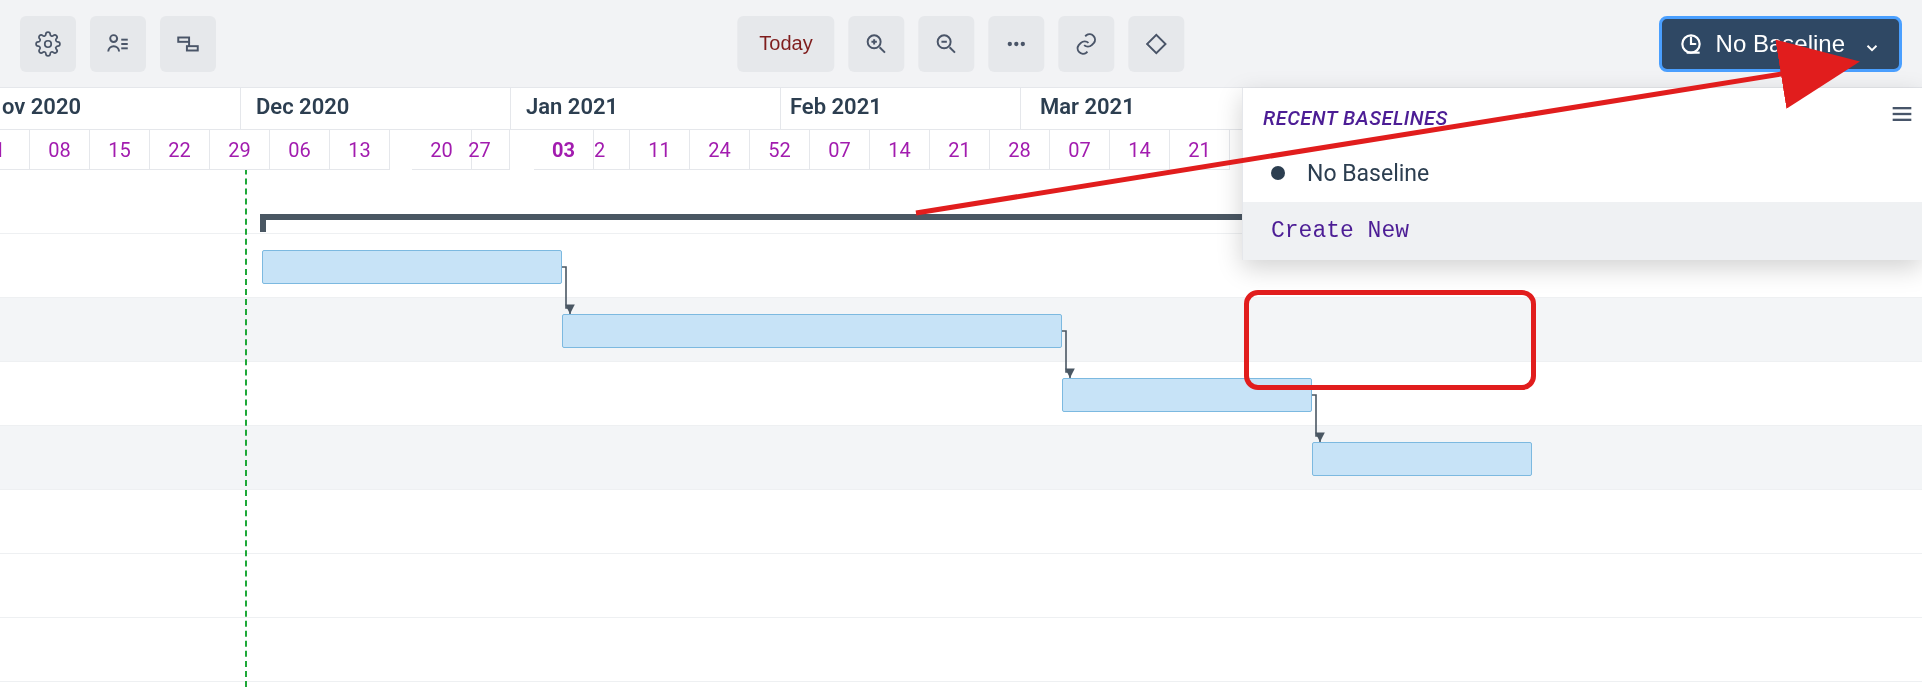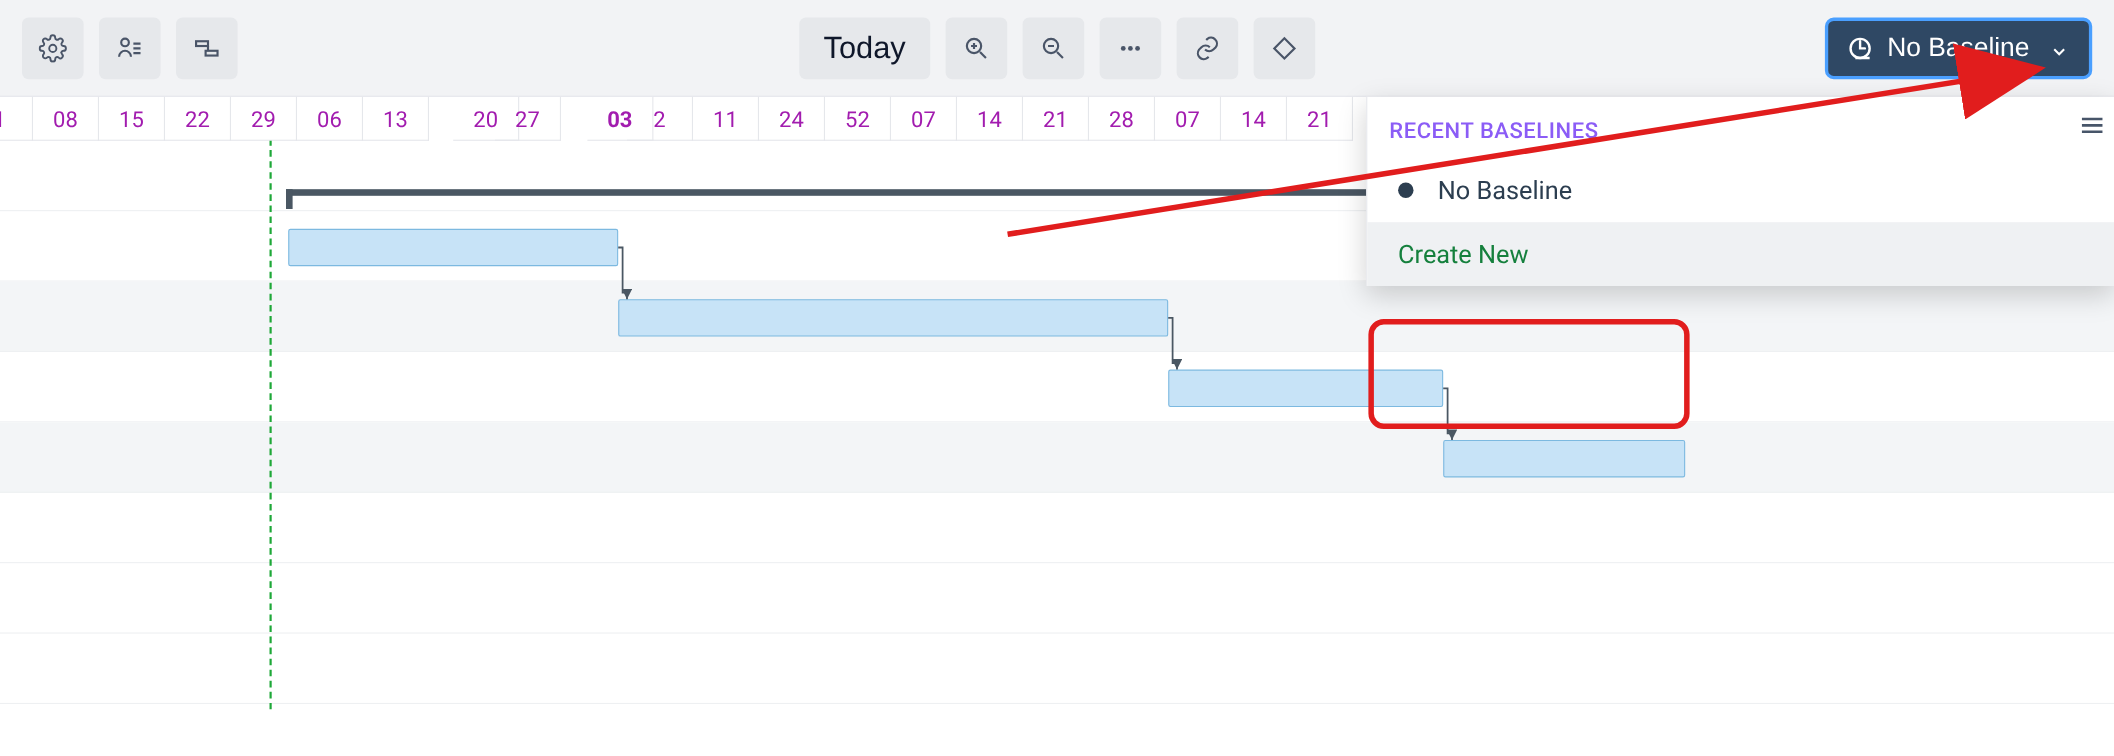--- a/index.html
+++ b/index.html
@@ -35,21 +35,21 @@
     background: #e6e8eb;
     border: none;
     border-radius: 6px;
     display: inline-flex;
     align-items: center;
     justify-content: center;
     font-size: 22px;
     color: #4a5568;
     cursor: pointer;
   }
-  .btn.today { font-size: 28px; color: #0f172a; padding: 0 22px; }
+  .btn.today { font-size: 20px; color: #7f1d1d; padding: 0 22px; }
   .btn .ico { width: 26px; height: 26px; display:inline-block; }
   .btn .ico svg { width: 100%; height: 100%; display:block; }
 
   .baseline-btn {
     height: 56px;
     background: #2f4864;
     color: #ffffff;
     border: 3px solid #4a9fff;
     border-radius: 8px;
     padding: 0 18px 0 16px;
@@ -152,39 +152,40 @@
     top: 88px;
     width: 680px;
     background: #ffffff;
     box-shadow: 0 8px 24px rgba(0,0,0,0.18);
     border-left: 1px solid #e5e7eb;
     z-index: 20;
   }
   .dropdown .section-label {
     font-size: 20px;
     letter-spacing: 0.5px;
-    color: #8b5cf6;
+    color: #4c1d95;
     padding: 18px 20px 14px 20px;
     font-weight: 500;
+    font-style: italic;
   }
   .dropdown .item {
     height: 58px;
     display: flex;
     align-items: center;
     gap: 22px;
     padding: 0 28px;
     font-size: 23px;
     color: #2c3e50;
     cursor: pointer;
   }
   .dropdown .item .bullet {
     width: 14px; height: 14px; border-radius: 50%;
     background: #2c3e50;
   }
-  .dropdown .item.hover { background: #eff1f3; color:#15803d; }
+  .dropdown .item.hover { background: #eff1f3; color:#4c1d95;font-family:Liberation Mono, monospace; }
   .dropdown .item.create { padding-left: 28px; }
 
   .hamburger {
     position: absolute;
     right: 6px;
     top: 100px;
     width: 28px;
     color: #475569;
     z-index: 30;
     cursor: pointer;
@@ -308,20 +309,31 @@
       <span class="chev">
         <svg viewBox="0 0 24 24" fill="none" stroke="currentColor" stroke-width="2.5">
           <polyline points="6 9 12 15 18 9"></polyline>
         </svg>
       </span>
     </button>
   </div>
 </div>
 
 <div class="timeline-header">
+  <div class="month-row" id="month-row">
+      <div class="month-label" style="left: 2px;">ov 2020</div>
+      <div class="month-label" style="left: 256px;">Dec 2020</div>
+      <div class="month-label" style="left: 526px;">Jan 2021</div>
+      <div class="month-label" style="left: 790px;">Feb 2021</div>
+      <div class="month-label" style="left: 1040px;">Mar 2021</div>
+      <div class="month-sep" style="left: 240px;"></div>
+      <div class="month-sep" style="left: 510px;"></div>
+      <div class="month-sep" style="left: 780px;"></div>
+      <div class="month-sep" style="left: 1020px;"></div>
+    </div>
   <div class="day-row" id="day-row">
       <div class="day-cell" style="left: -30px; width: 60px;">1</div>
       <div class="day-cell" style="left: 30px; width: 60px;">08</div>
       <div class="day-cell" style="left: 90px; width: 60px;">15</div>
       <div class="day-cell" style="left: 150px; width: 60px;">22</div>
       <div class="day-cell" style="left: 210px; width: 60px;">29</div>
       <div class="day-cell" style="left: 270px; width: 60px;">06</div>
       <div class="day-cell" style="left: 330px; width: 60px;">13</div>
       <div class="day-cell" style="left: 412px; width: 60px;">20</div>
       <div class="day-cell" style="left: 450px; width: 60px;">27</div>

